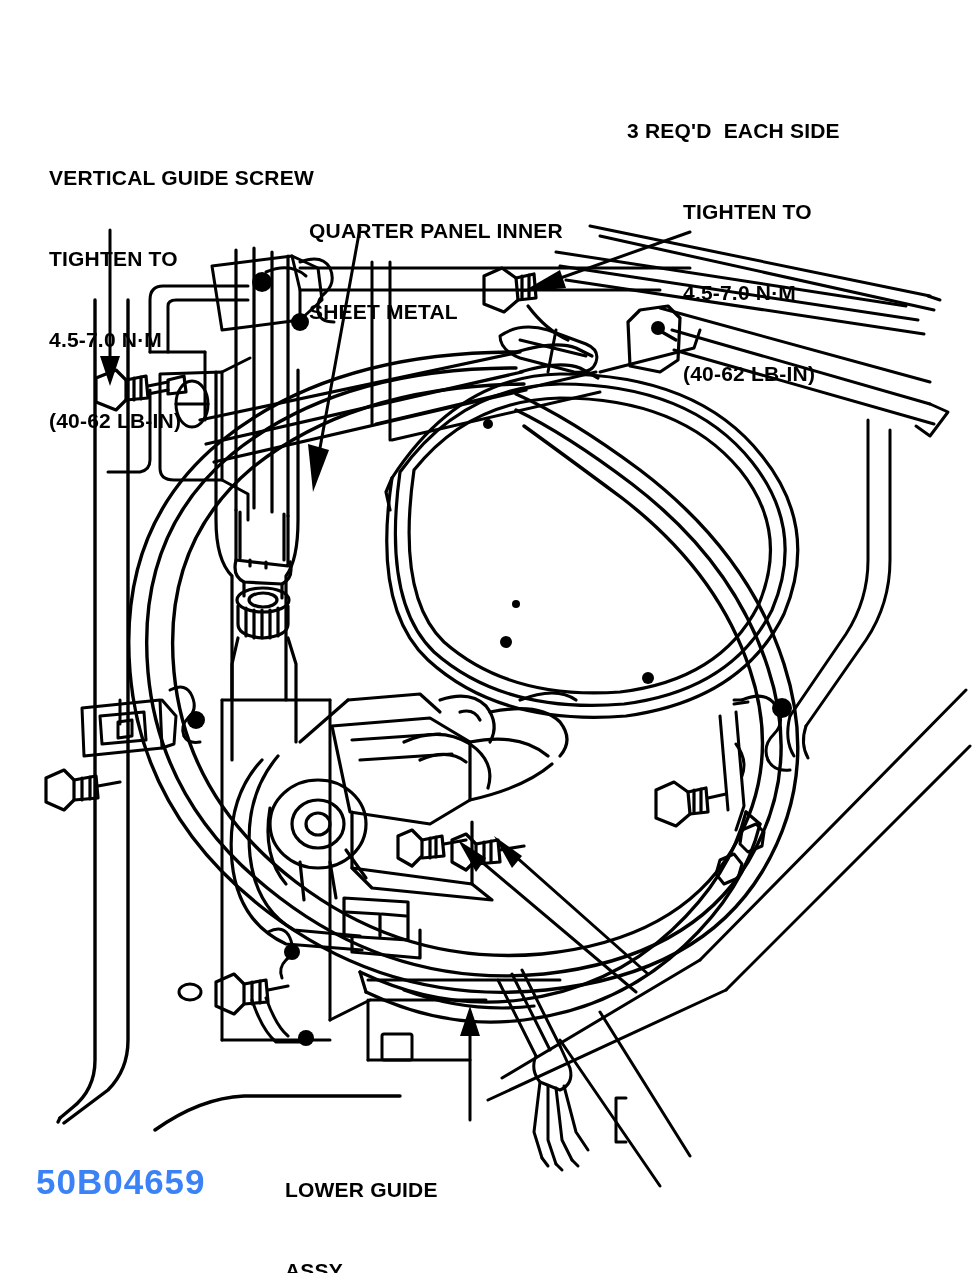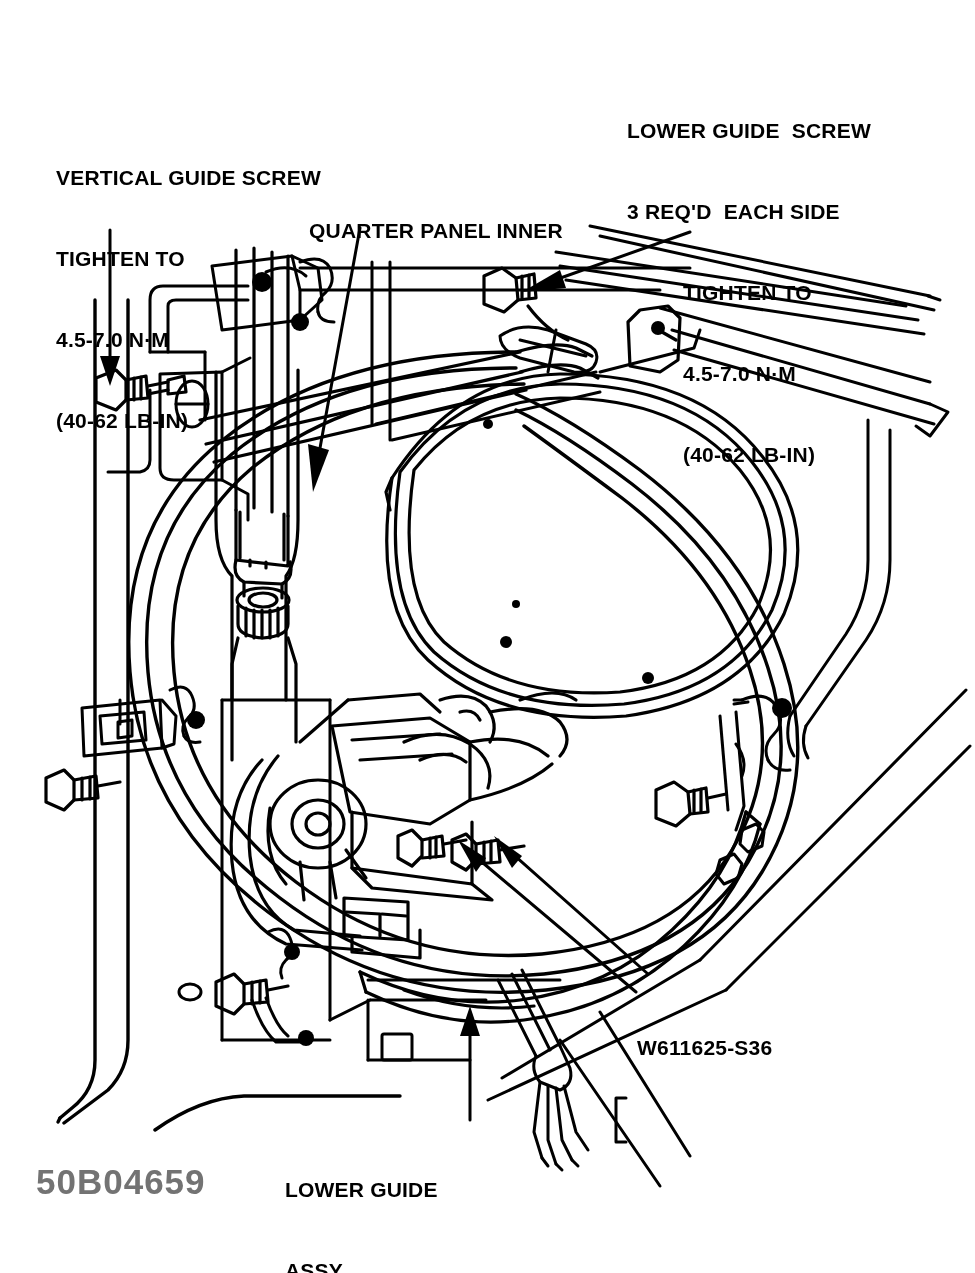--- a/index.html
+++ b/index.html
@@ -36,23 +36,23 @@
   }
   .callout .ln { display: block; }
   #figure-id {
     position: absolute;
     left: 36px;
     top: 1162px;
     font-family: "Liberation Sans", sans-serif;
     font-weight: bold;
     font-size: 35px;
     letter-spacing: 1px;
-    color: #737373;
+    color: #3b82f6;
   }
-  #cl-vertical-guide-screw { left: 56px;  top: 110px; }
+  #cl-vertical-guide-screw { left: 49px;  top: 110px; }
   #cl-quarter-panel        { left: 309px; top: 163px; }
   #cl-lower-guide-screw    { left: 627px; top: 63px;  }
   #cl-motor-bracket        { left: 637px; top: 980px; }
   #cl-lower-guide-assy     { left: 285px; top: 1122px; }
 </style>
 </head>
 <body>
 
 <div id="page">
 
@@ -408,32 +408,31 @@
 
   <div class="callout" id="cl-vertical-guide-screw">
     <span class="ln">VERTICAL GUIDE SCREW</span>
     <span class="ln">TIGHTEN TO</span>
     <span class="ln">4.5-7.0 N·m</span>
     <span class="ln">(40-62 LB-IN)</span>
   </div>
 
   <div class="callout" id="cl-quarter-panel">
     <span class="ln">QUARTER PANEL INNER</span>
+    <span class="ln">SHEET METAL</span>
   </div>
 
   <div class="callout" id="cl-lower-guide-screw">
-    <span class="ln">LOWER GUIDE  SCREW</span>
     <span class="ln">3 REQ'D  EACH SIDE</span>
     <span class="ln" style="padding-left:56px">TIGHTEN TO</span>
     <span class="ln" style="padding-left:56px">4.5-7.0 N·m</span>
     <span class="ln" style="padding-left:56px">(40-62 LB-IN)</span>
   </div>
 
   <div class="callout" id="cl-motor-bracket">
-    <span class="ln">W611625-S36</span>
     
     
     
     
   </div>
 
   <div class="callout" id="cl-lower-guide-assy">
     <span class="ln">LOWER GUIDE</span>
     <span class="ln">ASSY</span>
   </div>

